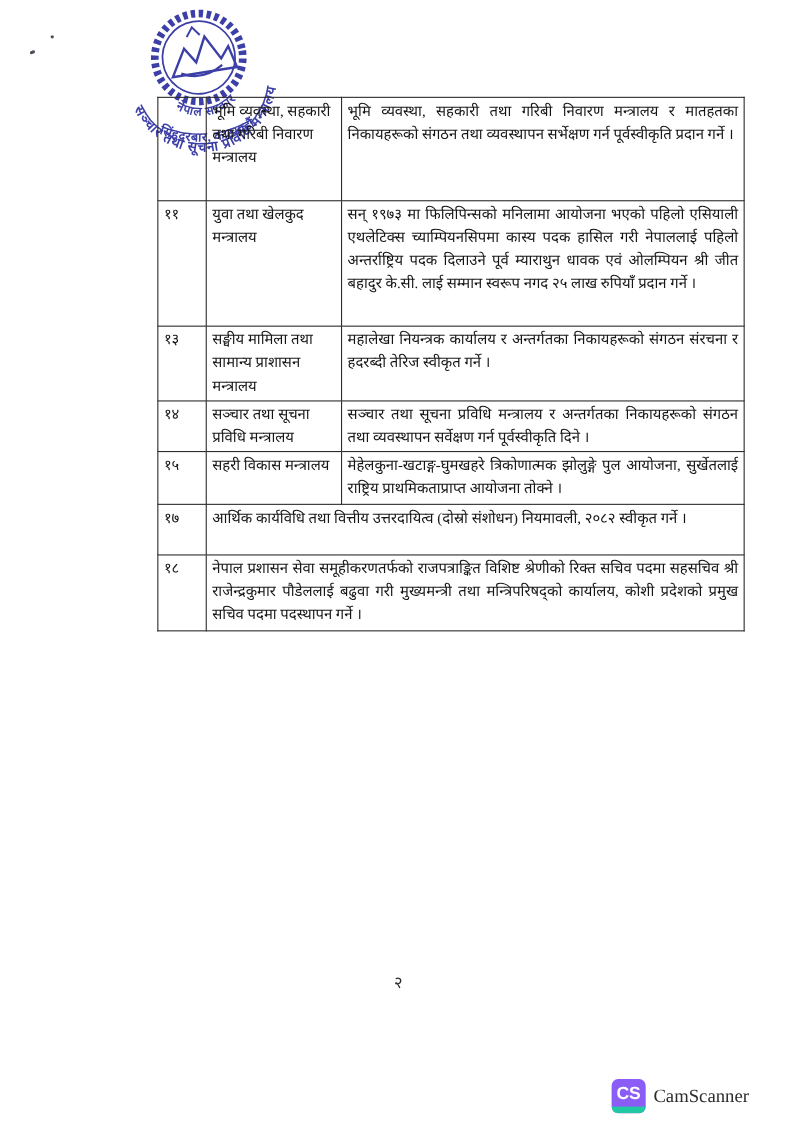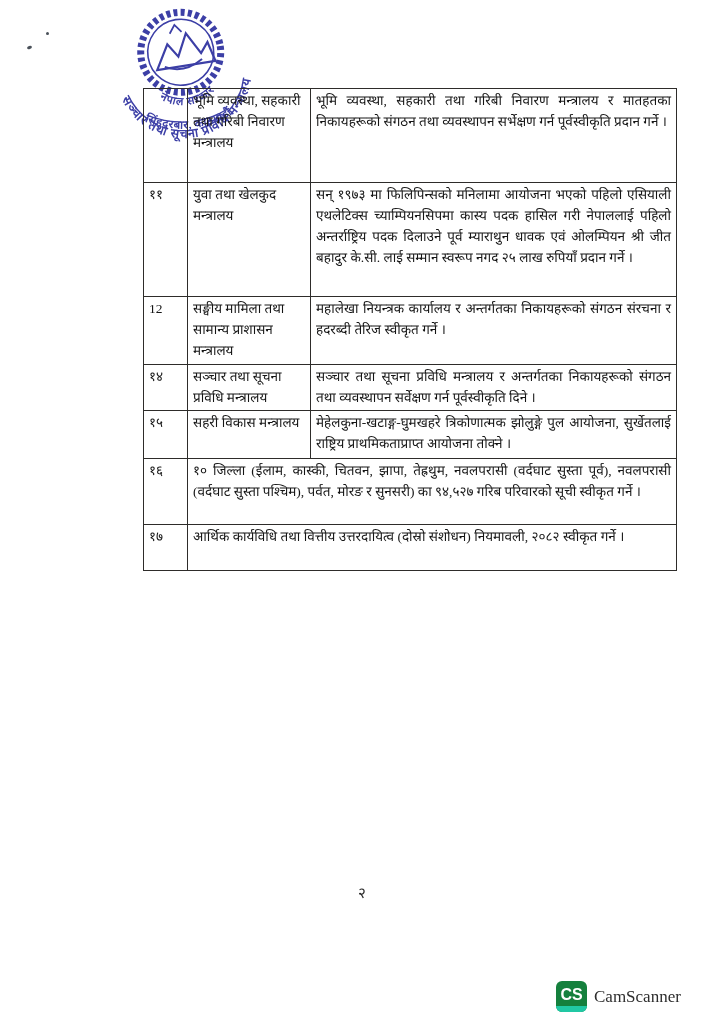--- a/index.html
+++ b/index.html
@@ -47,21 +47,21 @@
     position:absolute;left:0;top:882px;width:724px;text-align:center;
     font-size:15px;color:#2a2a2a;
   }
 
   
   .camscanner{
     position:absolute;left:556px;top:981px;display:flex;align-items:center;gap:7px;
   }
   .cs-badge{
     position:relative;width:31px;height:31px;border-radius:6px;
-    background:#15803d;overflow:hidden;
+    background:#8b5cf6;overflow:hidden;
     display:flex;align-items:center;justify-content:center;
   }
   .cs-badge .cs-letters{
     color:#fff;font-family:"Liberation Sans","DejaVu Sans",sans-serif;
     font-weight:bold;font-size:16px;letter-spacing:0;line-height:1;margin-top:-3px;
   }
   .cs-badge .cs-strip{
     position:absolute;left:0;right:0;bottom:0;height:6px;background:#21c8a4;
   }
   .cs-label{
@@ -114,41 +114,41 @@
         <td class="no"></td>
         <td class="ministry">भूमि व्यवस्था, सहकारी तथा गरिबी निवारण मन्त्रालय</td>
         <td class="decision">भूमि व्यवस्था, सहकारी तथा गरिबी निवारण मन्त्रालय र मातहतका निकायहरूको संगठन तथा व्यवस्थापन सर्भेक्षण गर्न पूर्वस्वीकृति प्रदान गर्ने ।</td>
       </tr>
       <tr class="r11">
         <td class="no">११</td>
         <td class="ministry">युवा तथा खेलकुद मन्त्रालय</td>
         <td class="decision">सन् १९७३ मा फिलिपिन्सको मनिलामा आयोजना भएको पहिलो एसियाली एथलेटिक्स च्याम्पियनसिपमा कास्य पदक हासिल गरी नेपाललाई पहिलो अन्तर्राष्ट्रिय पदक दिलाउने पूर्व म्याराथुन धावक एवं ओलम्पियन श्री जीत बहादुर के.सी. लाई सम्मान स्वरूप नगद २५ लाख रुपियाँ प्रदान गर्ने ।</td>
       </tr>
       <tr class="r13">
-        <td class="no">12</td>
+        <td class="no">१३</td>
         <td class="ministry">सङ्घीय मामिला तथा सामान्य प्राशासन मन्त्रालय</td>
         <td class="decision">महालेखा नियन्त्रक कार्यालय र अन्तर्गतका निकायहरूको संगठन संरचना र हदरब्दी तेरिज स्वीकृत गर्ने ।</td>
       </tr>
       <tr class="r14">
         <td class="no">१४</td>
         <td class="ministry">सञ्चार तथा सूचना प्रविधि मन्त्रालय</td>
         <td class="decision">सञ्चार तथा सूचना प्रविधि मन्त्रालय र अन्तर्गतका निकायहरूको संगठन तथा व्यवस्थापन सर्वेक्षण गर्न पूर्वस्वीकृति दिने ।</td>
       </tr>
       <tr class="r15">
         <td class="no">१५</td>
         <td class="ministry">सहरी विकास मन्त्रालय</td>
         <td class="decision">मेहेलकुना-खटाङ्ग-घुमखहरे त्रिकोणात्मक झोलुङ्गे पुल आयोजना, सुर्खेतलाई राष्ट्रिय प्राथमिकताप्राप्त आयोजना तोक्ने ।</td>
       </tr>
-      <tr class="r16">
-        <td class="no">१६</td>
-        <td class="fullrow" colspan="2">१० जिल्ला (ईलाम, कास्की, चितवन, झापा, तेह्रथुम, नवलपरासी (वर्दघाट सुस्ता पूर्व), नवलपरासी (वर्दघाट सुस्ता पश्चिम), पर्वत, मोरङ र सुनसरी) का ९४,५२७ गरिब परिवारको सूची स्वीकृत गर्ने ।</td>
-      </tr>
       <tr class="r17">
         <td class="no">१७</td>
         <td class="fullrow" colspan="2">आर्थिक कार्यविधि तथा वित्तीय उत्तरदायित्व (दोस्रो संशोधन) नियमावली, २०८२ स्वीकृत गर्ने ।</td>
+      </tr>
+      <tr class="r18">
+        <td class="no">१८</td>
+        <td class="fullrow" colspan="2">नेपाल प्रशासन सेवा समूहीकरणतर्फको राजपत्राङ्कित विशिष्ट श्रेणीको रिक्त सचिव पदमा सहसचिव श्री राजेन्द्रकुमार पौडेललाई बढुवा गरी मुख्यमन्त्री तथा मन्त्रिपरिषद्को कार्यालय, कोशी प्रदेशको प्रमुख सचिव पदमा पदस्थापन गर्ने ।</td>
       </tr>
     </tbody>
   </table>
 
   <div class="page-number">२</div>
 
   <div class="camscanner">
     <div class="cs-badge">
       <span class="cs-letters">CS</span>
       <span class="cs-strip"></span>

